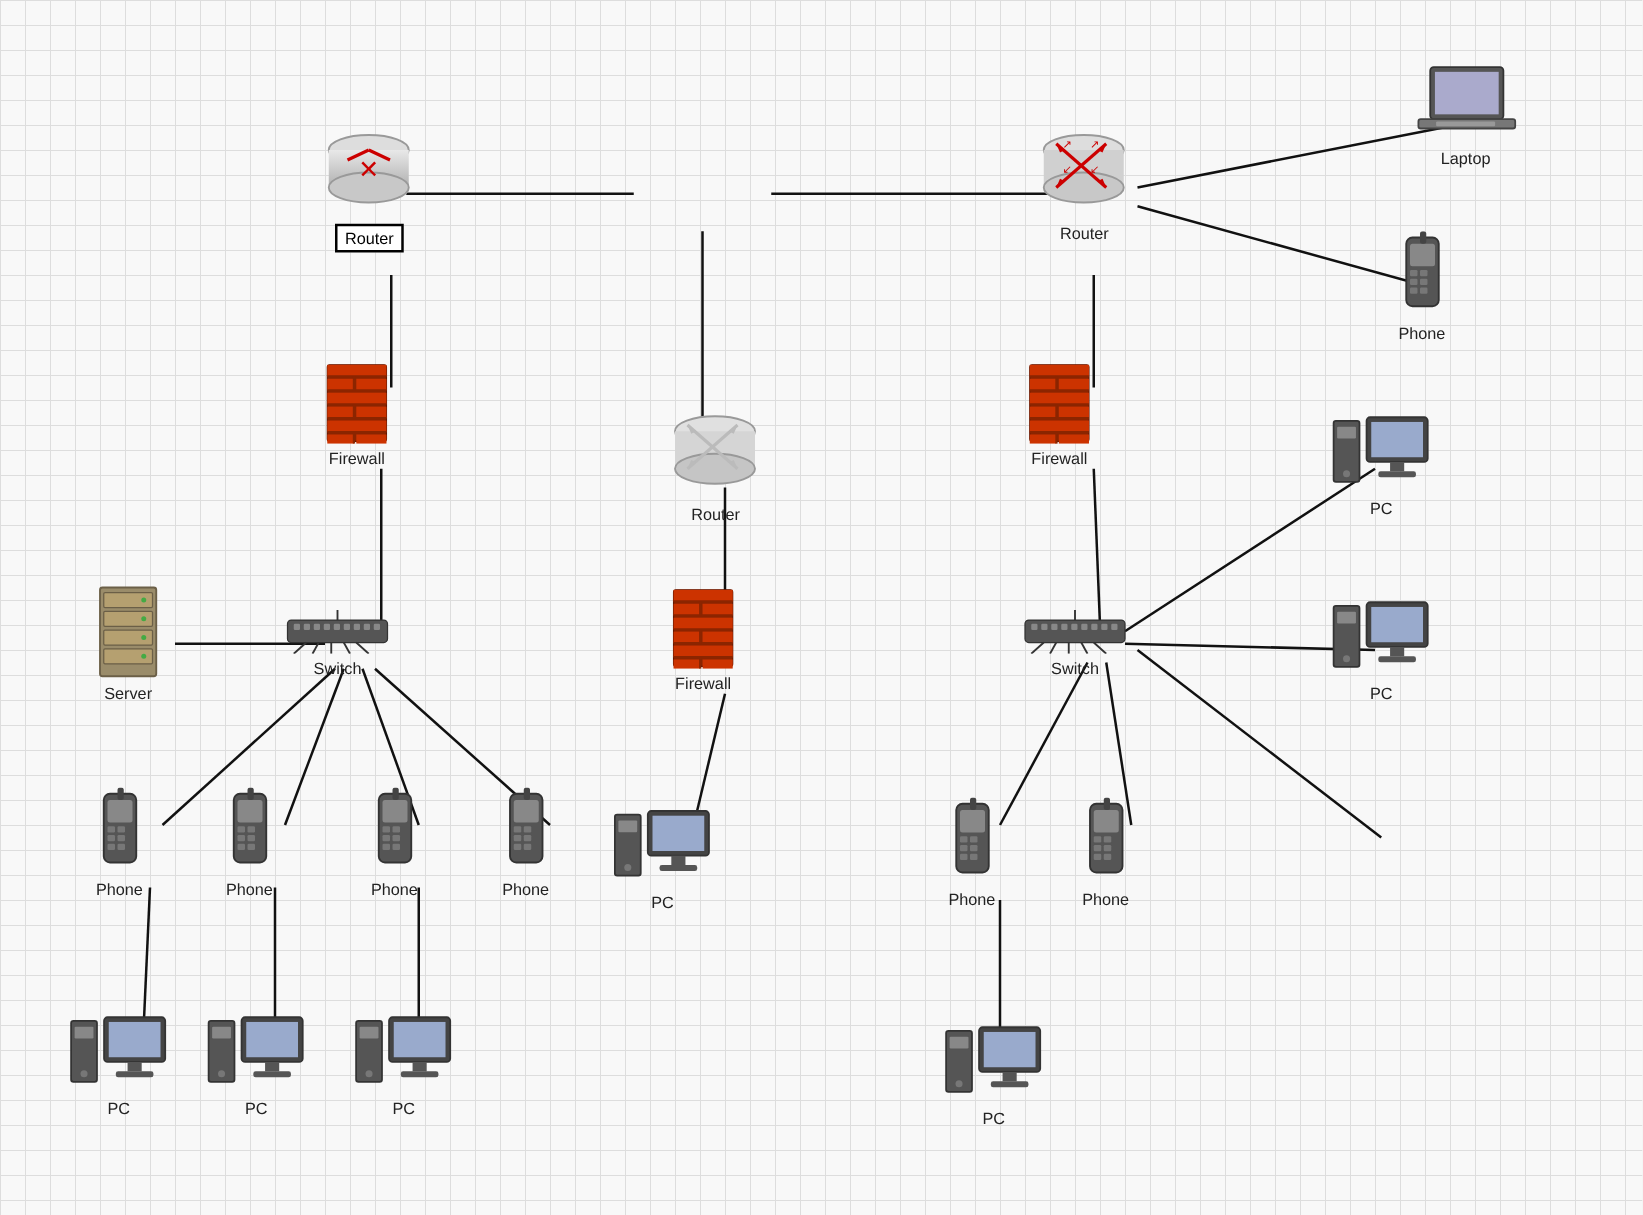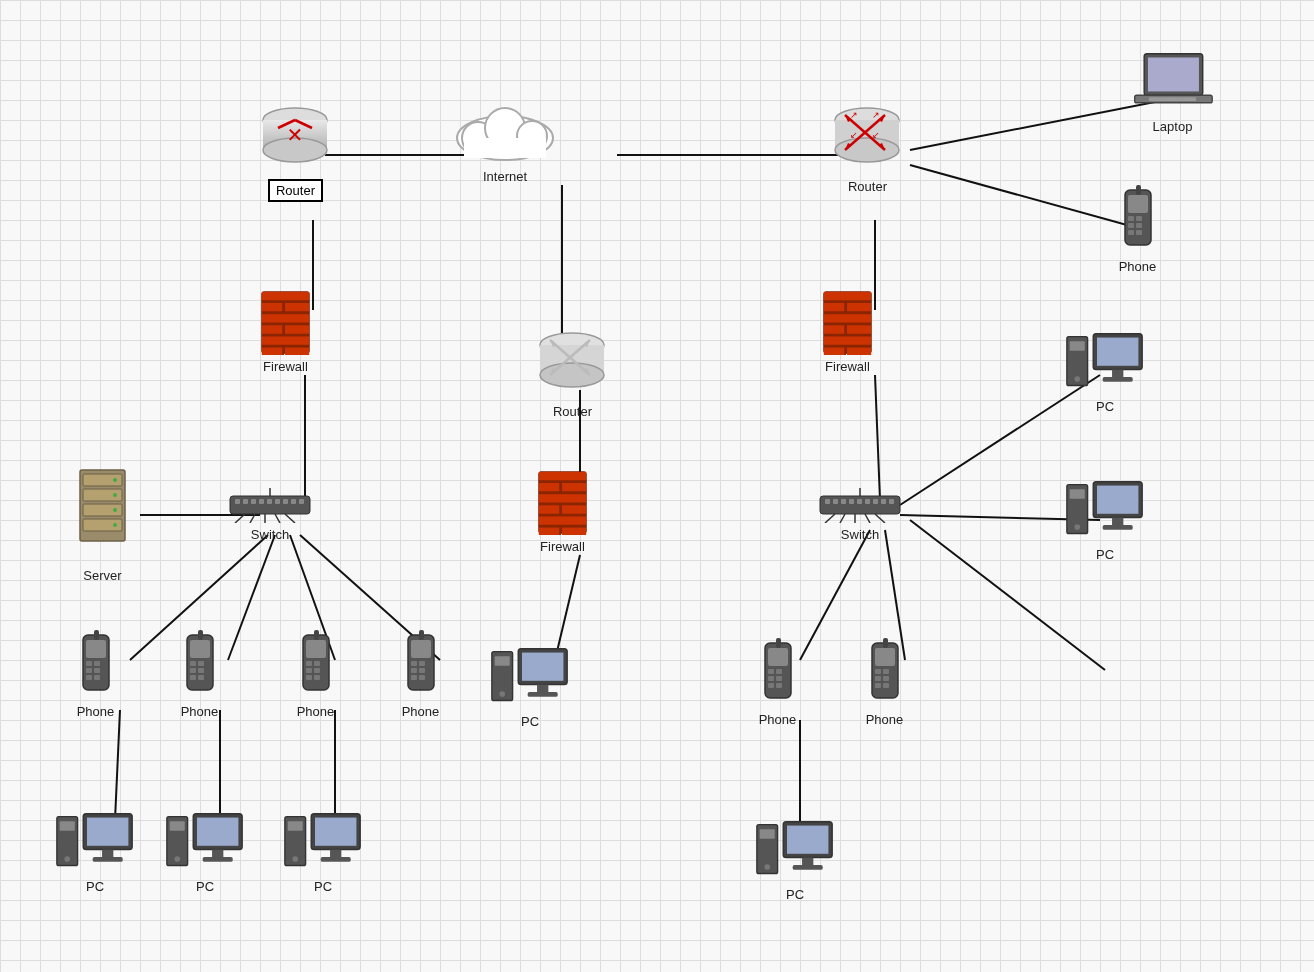--- a/index.html
+++ b/index.html
@@ -165,32 +165,20 @@
 
     <line x1="120" y1="710" x2="115" y2="820"></line>
 
     <line x1="220" y1="710" x2="220" y2="820"></line>
 
     <line x1="335" y1="710" x2="335" y2="820"></line>
 
     <line x1="800" y1="720" x2="800" y2="830"></line>
   </svg>
 
-  <div class="node" style="left:450px; top:100px;">
-    <div class="cloud-shape">
-      <svg viewBox="0 0 110 65" xmlns="http://www.w3.org/2000/svg">
-        <ellipse cx="55" cy="38" rx="48" ry="22" fill="white" stroke="#aaa" stroke-width="2"></ellipse>
-        <circle cx="28" cy="38" r="16" fill="white" stroke="#aaa" stroke-width="2"></circle>
-        <circle cx="55" cy="28" r="20" fill="white" stroke="#aaa" stroke-width="2"></circle>
-        <circle cx="82" cy="36" r="15" fill="white" stroke="#aaa" stroke-width="2"></circle>
-        <rect x="14" y="38" width="82" height="20" fill="white"></rect>
-      </svg>
-    </div>
-    <span class="node-label">Internet</span>
-  </div>
 
   <div class="node" style="left:258px; top:100px;">
     <div style="position:relative; width:75px; height:75px;">
       <svg viewBox="0 0 75 75" xmlns="http://www.w3.org/2000/svg" width="75" height="75">
 
         <ellipse cx="37" cy="20" rx="32" ry="12" fill="#ddd" stroke="#999" stroke-width="1.5"></ellipse>
         <rect x="5" y="20" width="64" height="30" fill="url(#rg)" stroke="none"></rect>
         <ellipse cx="37" cy="50" rx="32" ry="12" fill="#c8c8c8" stroke="#999" stroke-width="1.5"></ellipse>
         <rect x="5" y="20" width="64" height="30" fill="none" stroke="#999" stroke-width="0"></rect>
 
@@ -373,21 +361,21 @@
         <line x1="30" y1="26" x2="25" y2="35" stroke="#333" stroke-width="1.5"></line>
         <line x1="40" y1="26" x2="40" y2="35" stroke="#333" stroke-width="1.5"></line>
         <line x1="50" y1="26" x2="55" y2="35" stroke="#333" stroke-width="1.5"></line>
         <line x1="60" y1="26" x2="70" y2="35" stroke="#333" stroke-width="1.5"></line>
         <line x1="45" y1="8" x2="45" y2="0" stroke="#333" stroke-width="1.5"></line>
       </svg>
     </div>
     <span class="node-label">Switch</span>
   </div>
 
-  <div class="node" style="left:75px; top:468px;gap:21px;">
+  <div class="node" style="left:75px; top:468px;">
     <div class="server-icon">
       <svg viewBox="0 0 55 75" xmlns="http://www.w3.org/2000/svg">
 
         <rect x="5" y="2" width="45" height="71" rx="2" fill="#9a8c6a" stroke="#6b5f47" stroke-width="1.5"></rect>
         <rect x="8" y="6" width="39" height="12" rx="1" fill="#b5a070" stroke="#6b5f47" stroke-width="1"></rect>
         <rect x="8" y="21" width="39" height="12" rx="1" fill="#b5a070" stroke="#6b5f47" stroke-width="1"></rect>
         <rect x="8" y="36" width="39" height="12" rx="1" fill="#b5a070" stroke="#6b5f47" stroke-width="1"></rect>
         <rect x="8" y="51" width="39" height="12" rx="1" fill="#b5a070" stroke="#6b5f47" stroke-width="1"></rect>
 
         <circle cx="40" cy="12" r="2" fill="#4a4"></circle>

